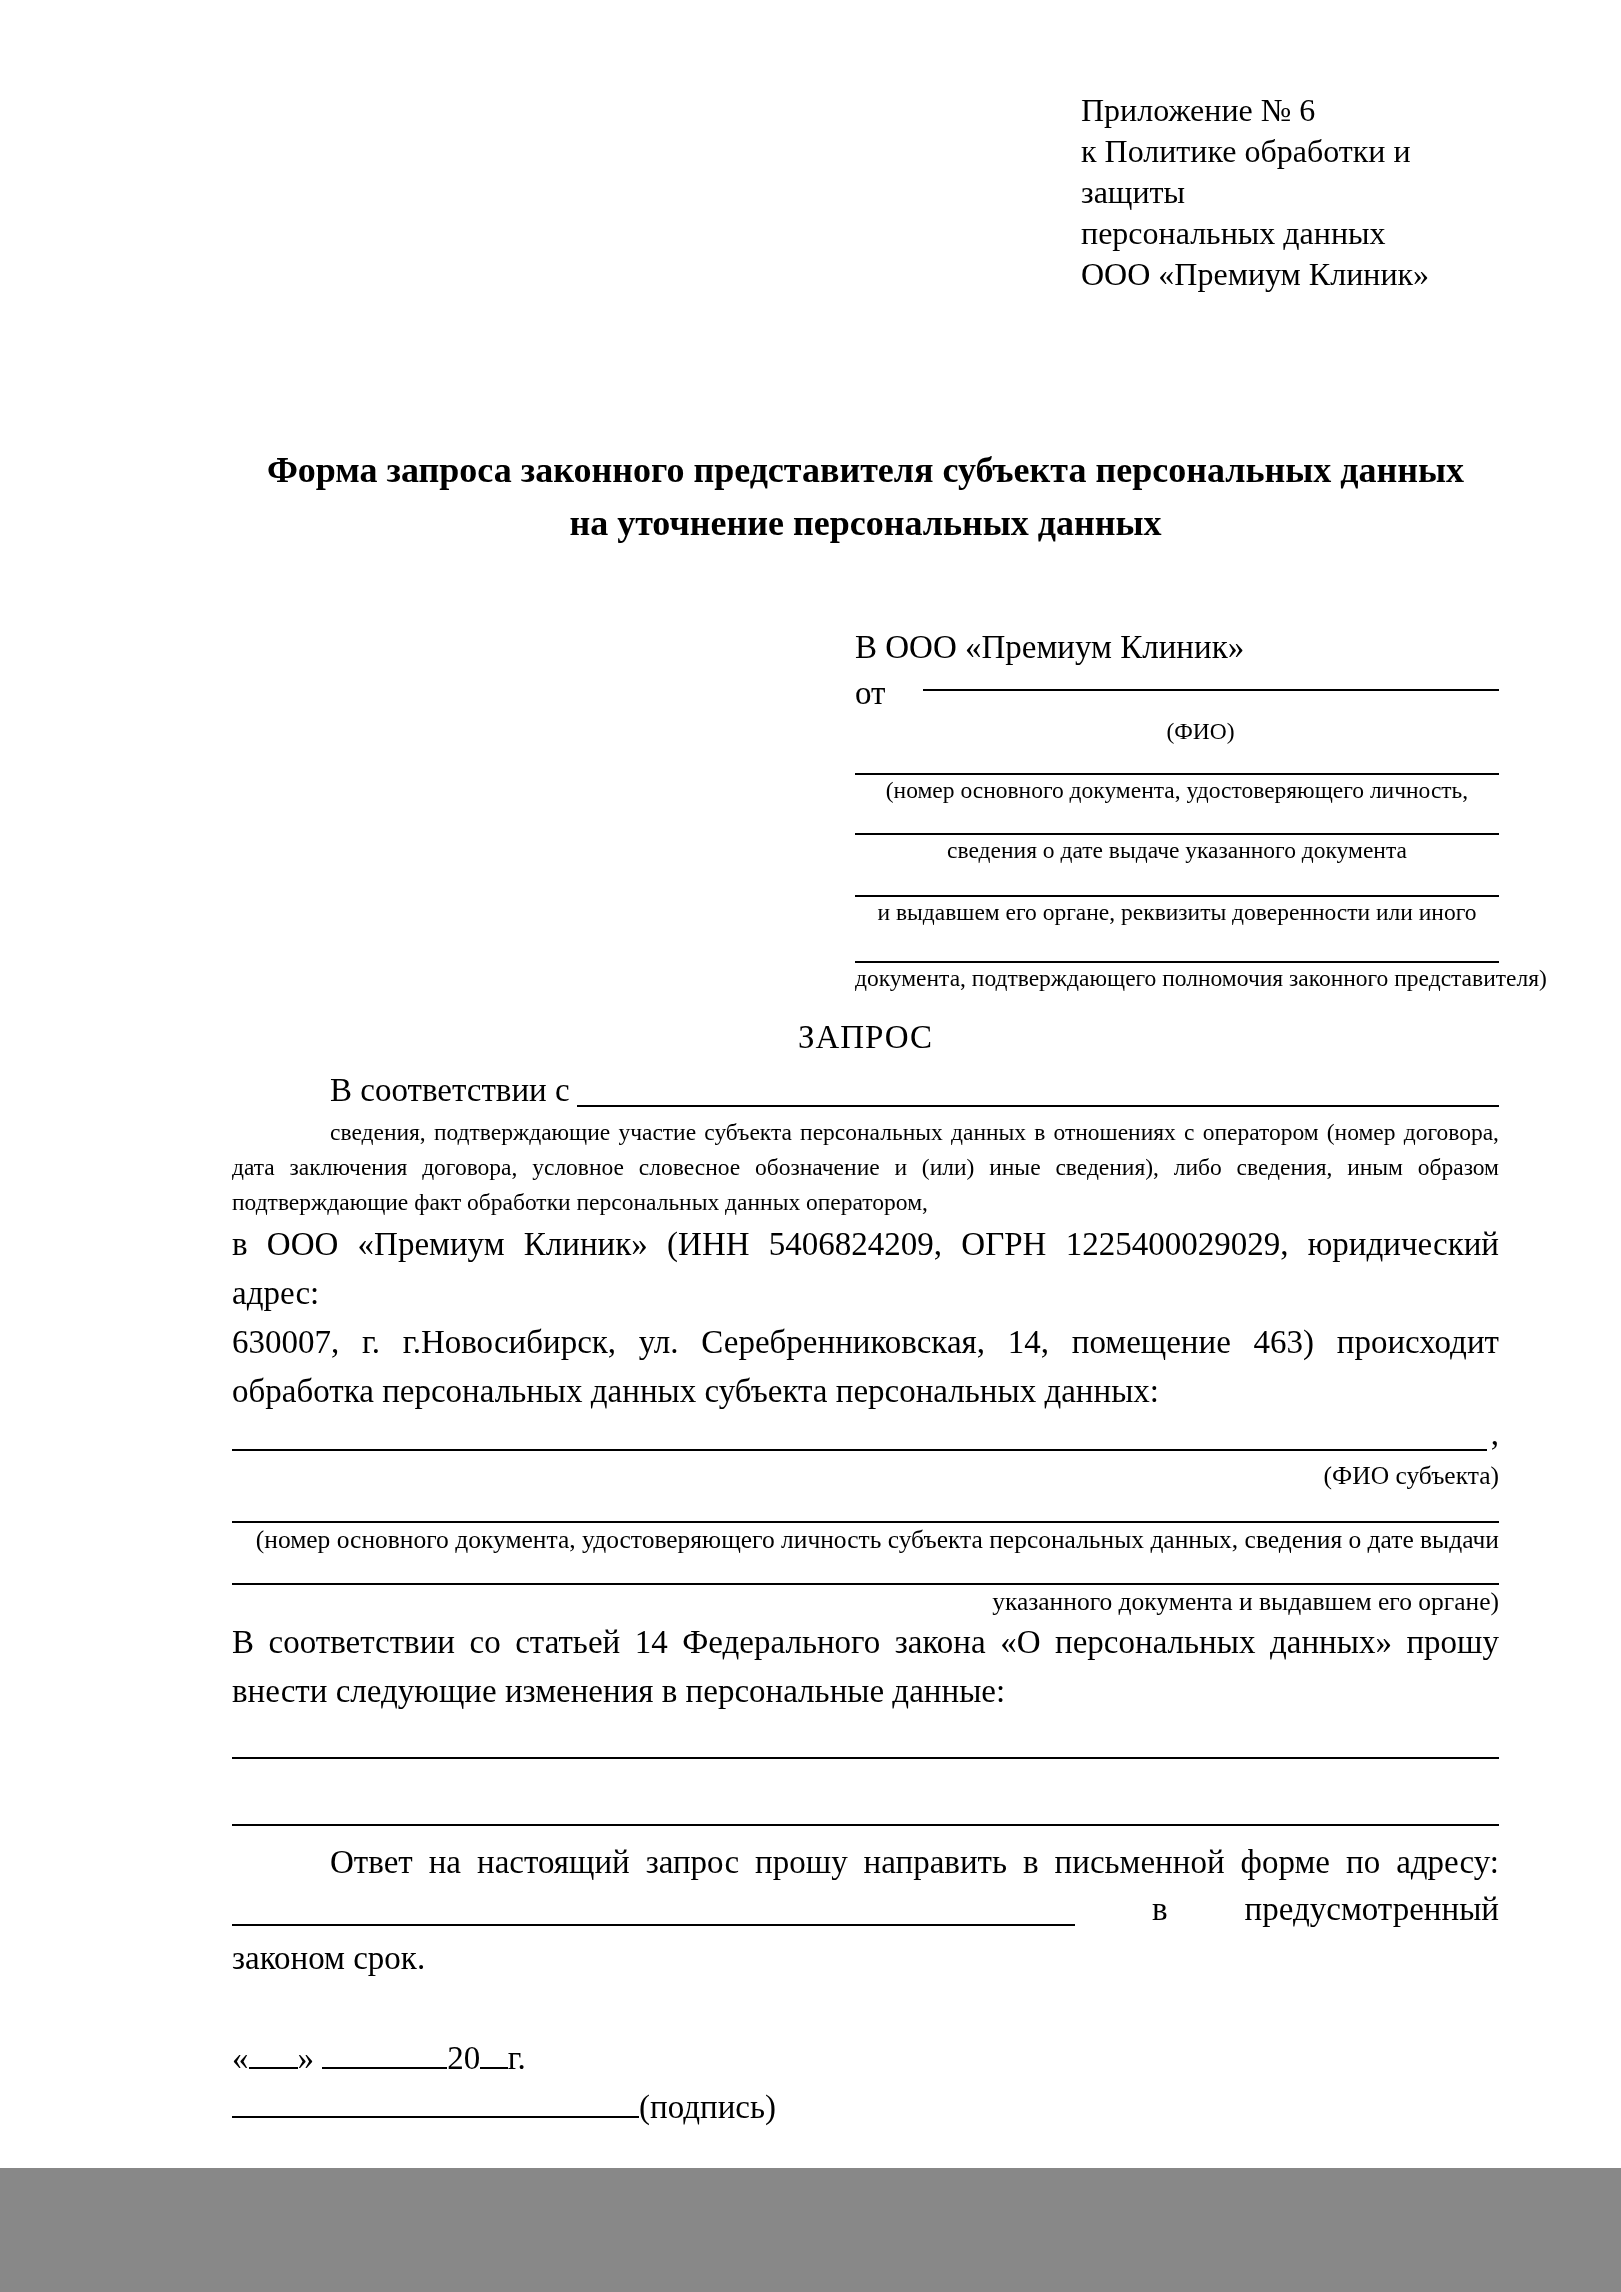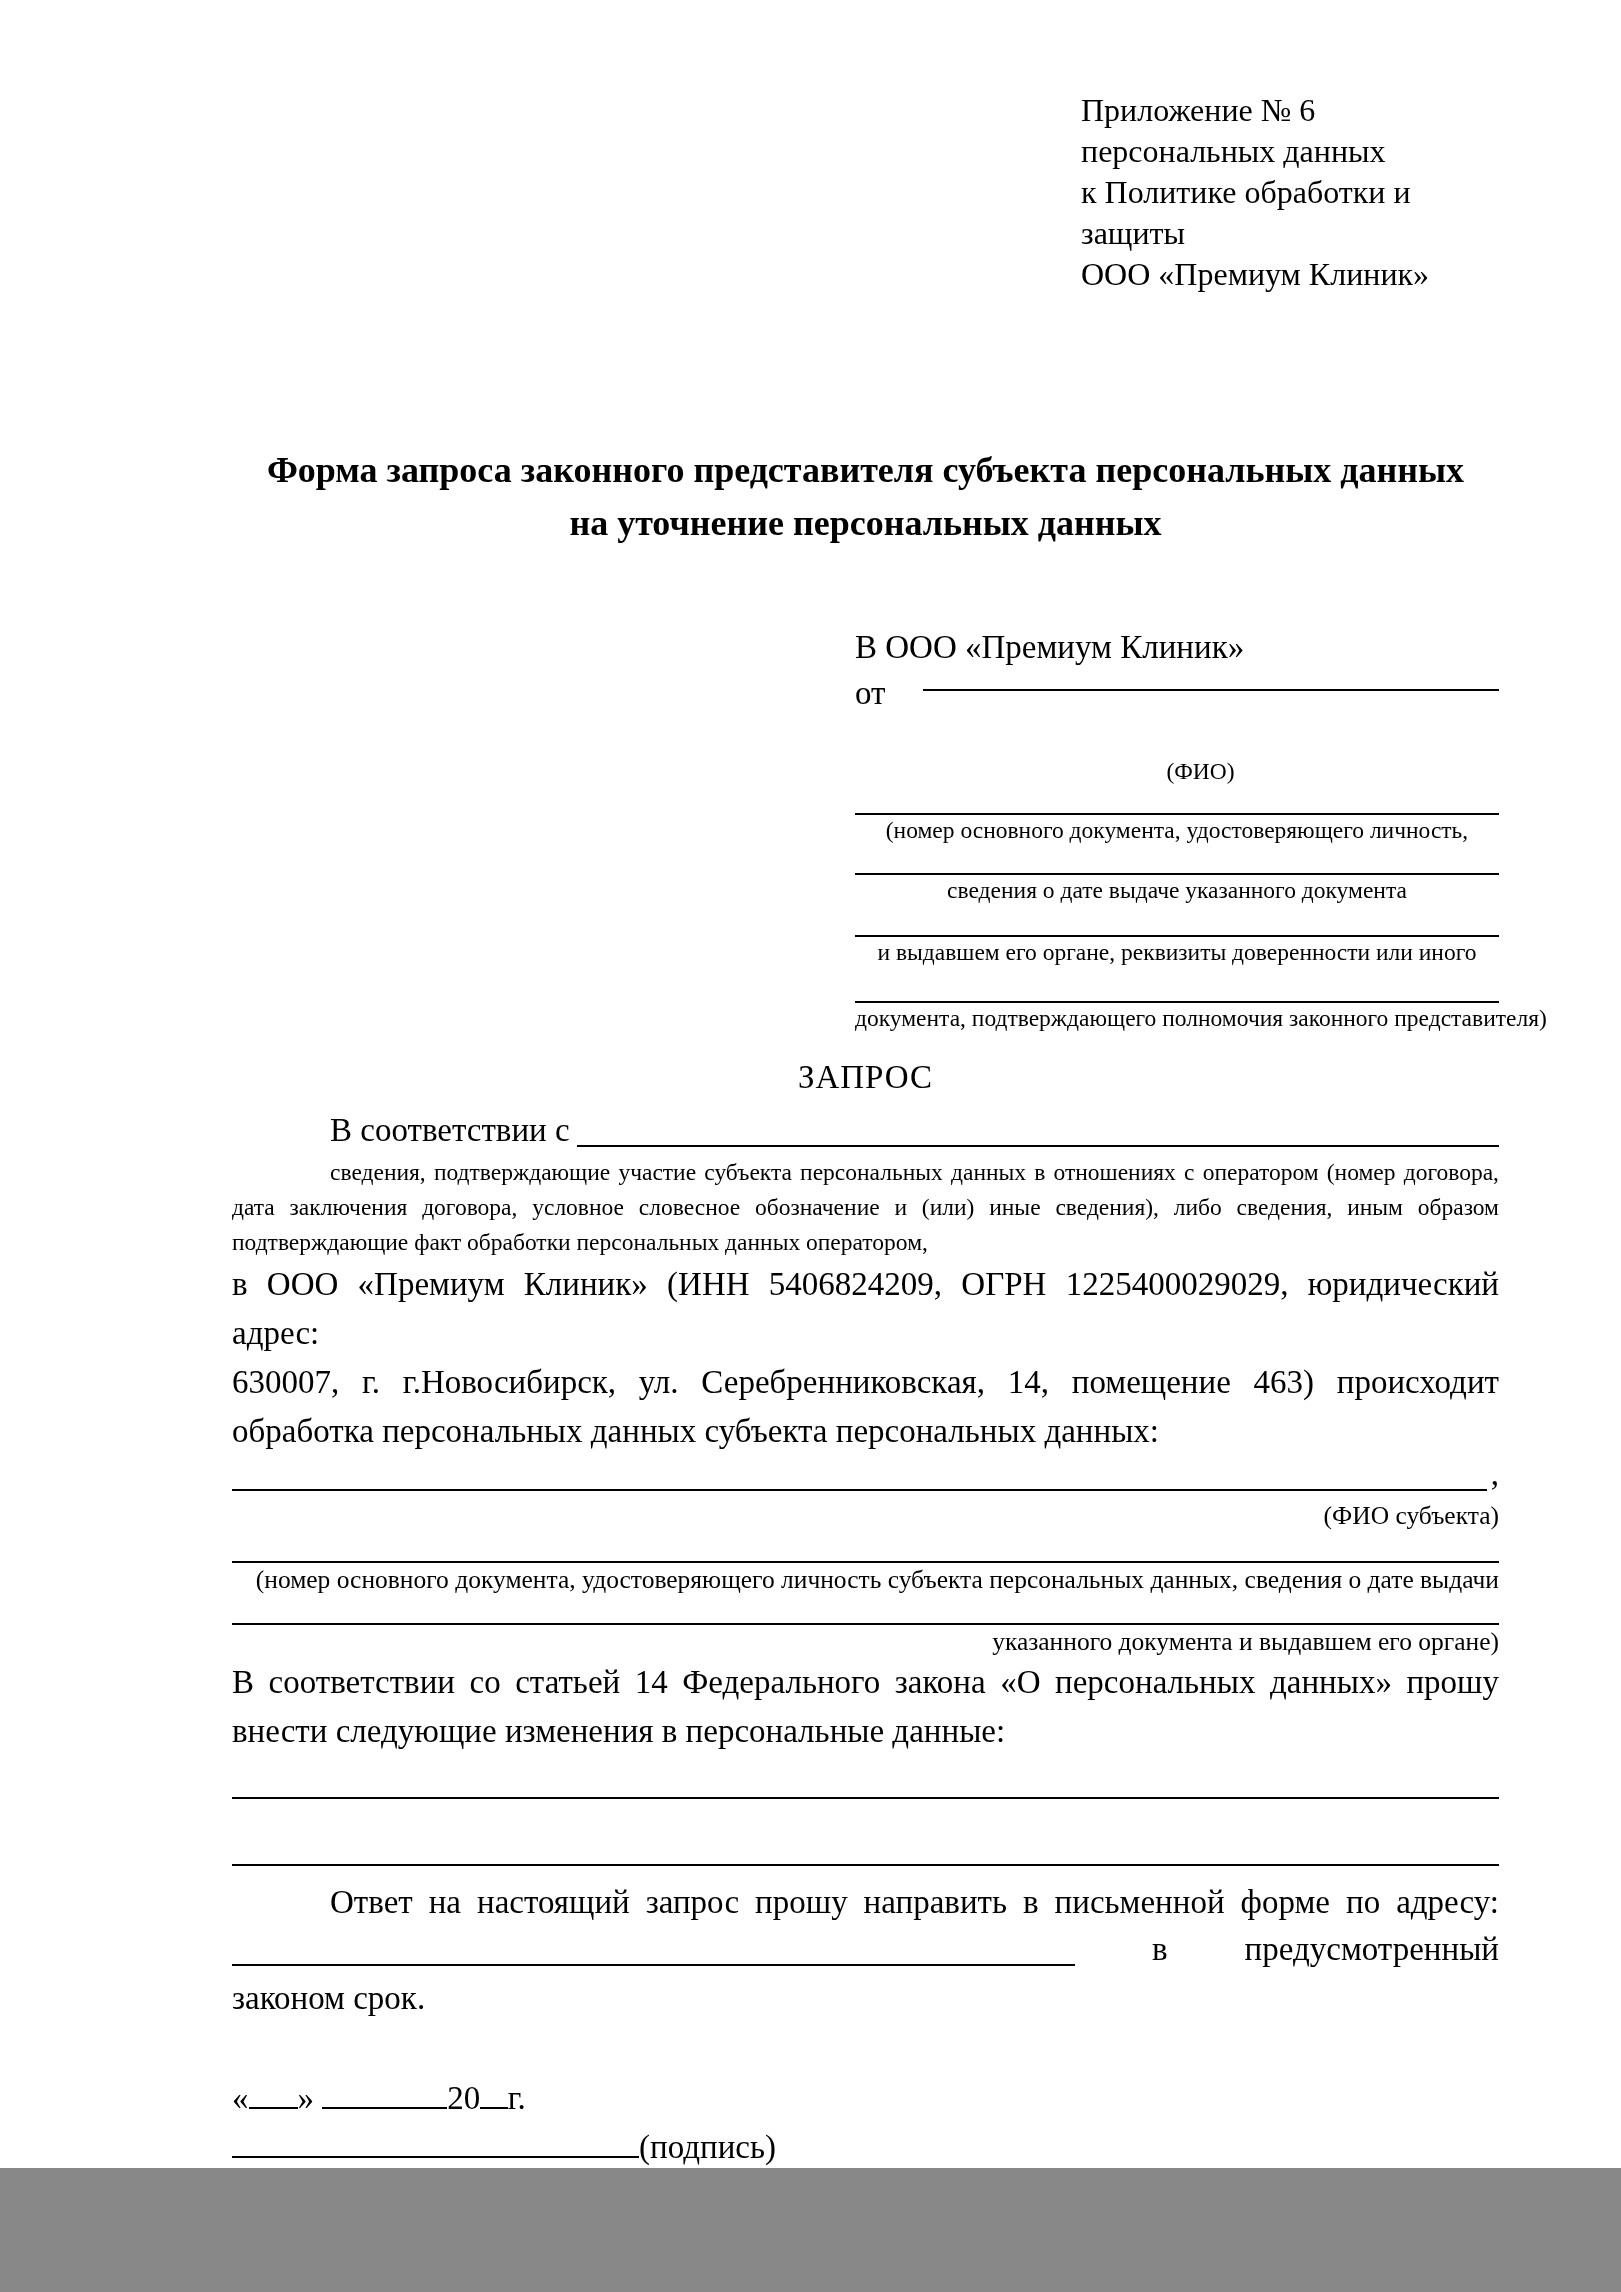--- a/index.html
+++ b/index.html
@@ -21,21 +21,21 @@
   
   .doc-title{margin-top:149px;text-align:center;font-weight:bold;font-size:36px;line-height:53px;}
 
   
   .addr{margin-left:623px;margin-top:74px;width:644px;}
   .addr-to{line-height:47px;}
   .from-row{display:flex;align-items:center;height:45px;gap:30px;}
   .from-label{flex:0 0 auto;padding-right:7.8px;}
   .fill{flex:1 1 auto;border-bottom:2.9px solid #000;margin-bottom:7.8px;}
   .cap{font-size:23.5px;line-height:31px;text-align:center;white-space:nowrap;}
-  .cap-fio{padding-left:47px;margin-top:40px;}
+  .cap-fio{padding-left:47px;}
   .blank{border-bottom:2.9px solid #000;}
 
   
   .qheading{margin-top:19.6px;text-align:center;letter-spacing:1px;}
   .intro-row{display:flex;align-items:flex-end;padding-left:98px;height:45px;margin-top:7.8px;}
   .small-caption{font-size:23.5px;line-height:35px;text-align:justify;text-indent:98px;}
   .jl{text-align:justify;text-align-last:justify;}
   .para-line{line-height:49px;}
   .subject-row{display:flex;align-items:flex-end;height:35px;margin-top:7.8px;}
   .subject-comma{flex:0 0 auto;padding-left:3.9px;}
@@ -55,22 +55,22 @@
   .u415{width:407px;}
 </style>
 </head>
 <body>
 
 <div class="page">
   <div class="content">
 
     <div class="doc-header">
       <div>Приложение № 6</div>
+      <div>к Политике обработки и защиты</div>
       <div>персональных данных</div>
-      <div>к Политике обработки и защиты</div>
       <div>ООО «Премиум Клиник»</div>
     </div>
 
     <div class="doc-title">
       <div>Форма запроса законного представителя субъекта персональных данных</div>
       <div>на уточнение персональных данных</div>
     </div>
 
     <div class="addr">
       <div class="addr-to">В ООО «Премиум Клиник»</div>

